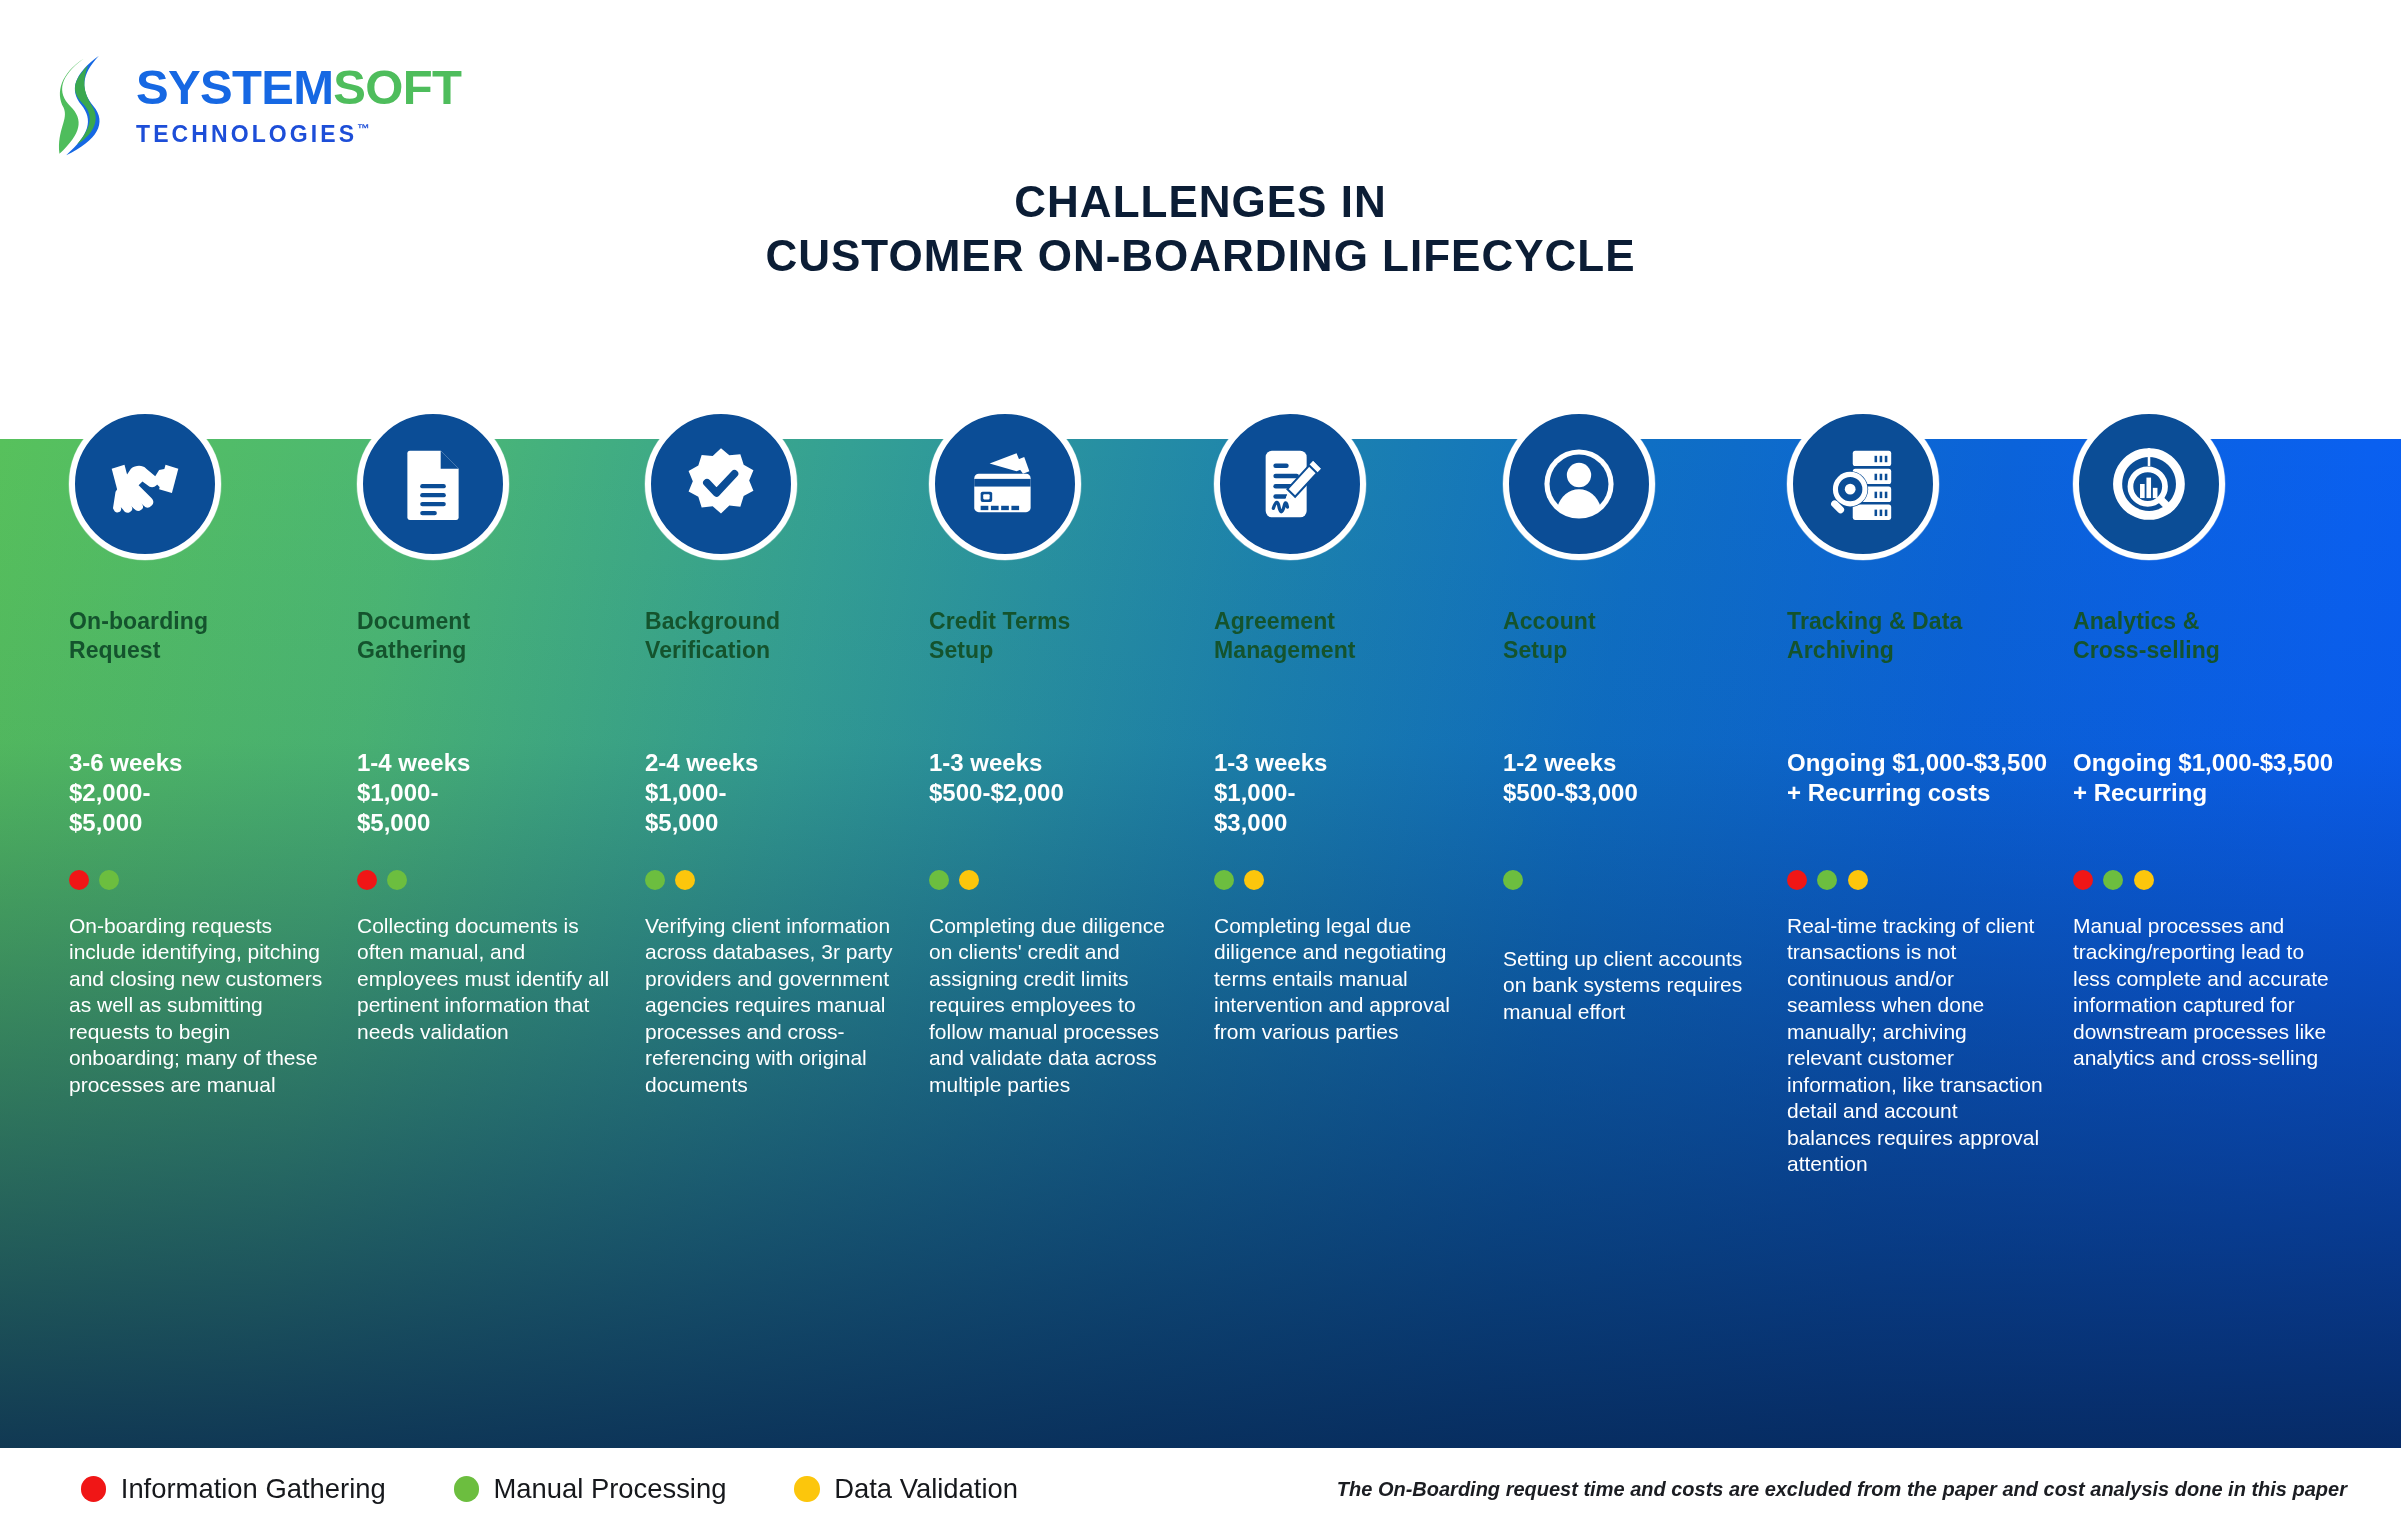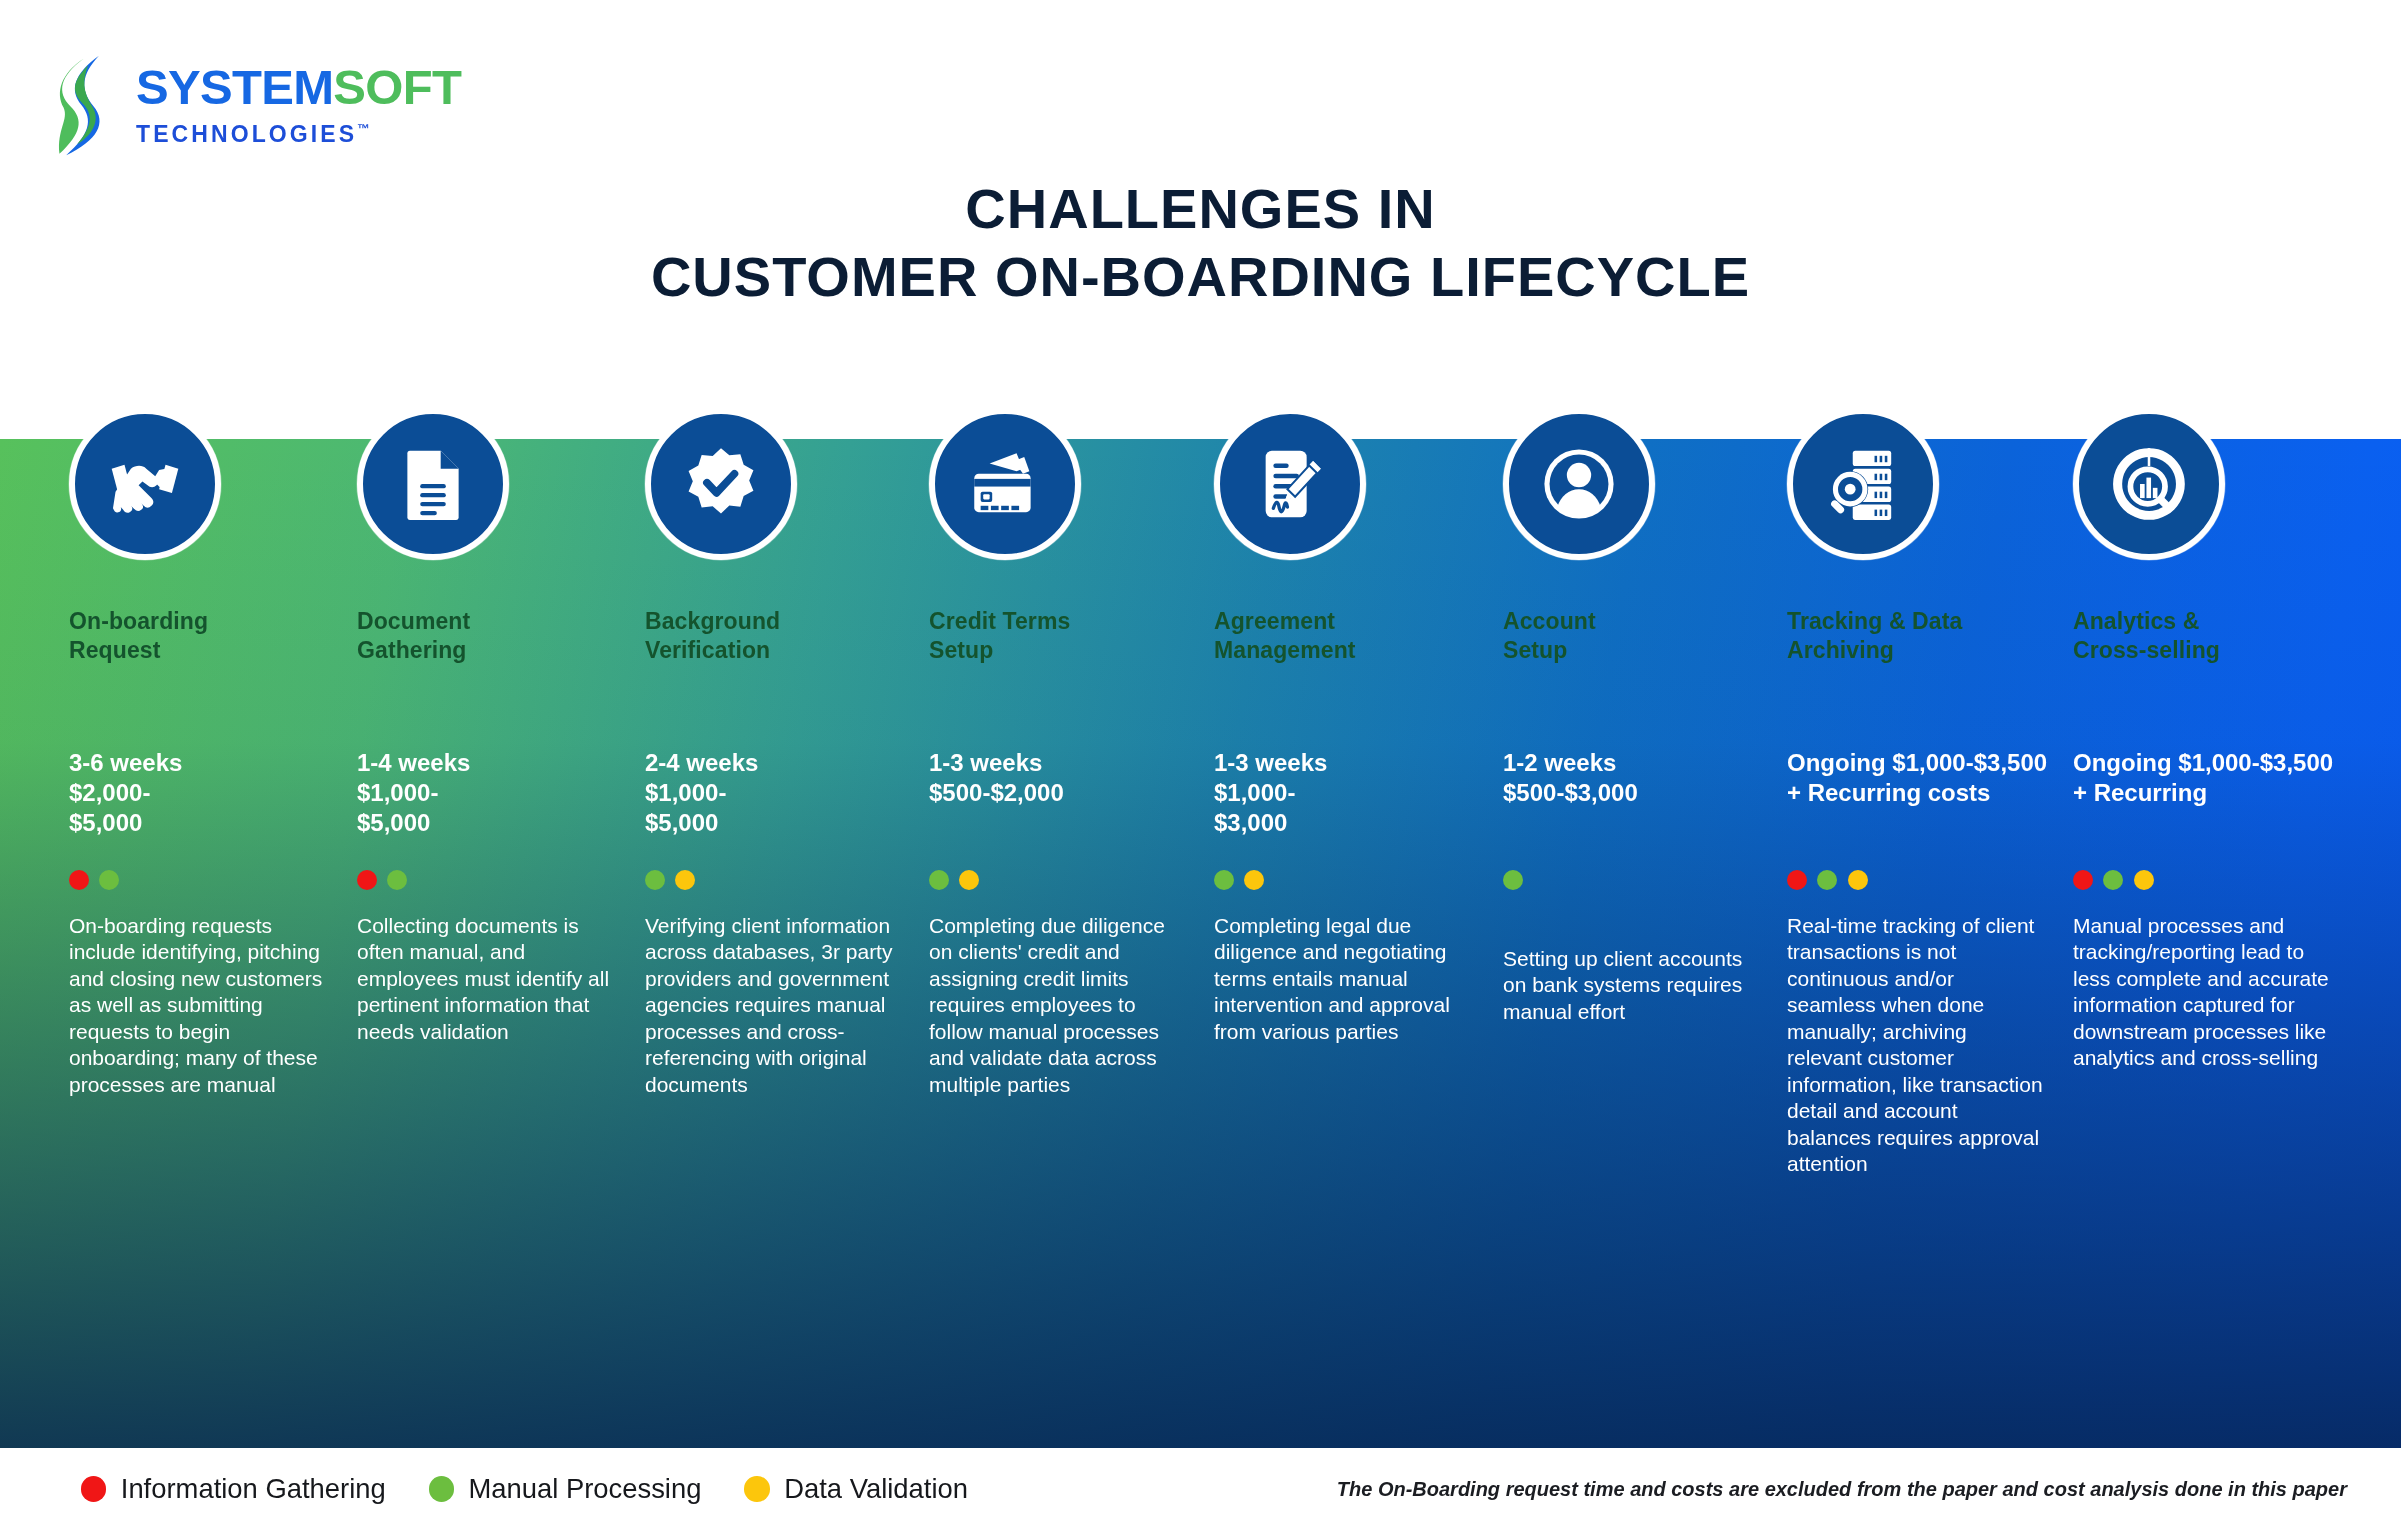--- a/index.html
+++ b/index.html
@@ -17,21 +17,21 @@
   #logo { position:absolute; left:54px; top:54px; display:flex; align-items:center; gap:18px; }
   #logo-mark { width:64px; height:103px; position:relative; }
   #logo-text-wrap { display:flex; flex-direction:column; justify-content:center; }
   #logo-line1 { font-size:49px; font-weight:bold; letter-spacing:-0.7px; line-height:1; white-space:nowrap; }
   #logo-line1 .sys { color:#1668e3; }
   #logo-line1 .soft { color:#4ebd5c; }
   #logo-line2 { font-size:23px; font-weight:bold; color:#1d4ed8; letter-spacing:3.1px; margin-top:8.2px; white-space:nowrap; }
   #logo-line2 .tm { font-size:12.4px; vertical-align:super; letter-spacing:0; }
 
   #title-block { position:absolute; left:0; top:175px; width:2401px; text-align:center; }
-  .title-line { font-size:56px; font-weight:bold; color:#0b1d35; letter-spacing:1px; line-height:1.22; }
+  .title-line { font-size:44px; font-weight:bold; color:#0b1d35; letter-spacing:1px; line-height:1.22; }
 
   
   #band {
     position:absolute; left:0; top:439px; width:2401px; height:1009px;
     background:
       linear-gradient(to bottom, rgba(8,40,90,0) 0%, rgba(8,40,90,0.06) 30%, rgba(7,38,85,0.55) 72%, rgba(6,35,80,0.86) 100%),
       linear-gradient(100deg, #57c15c 0%, #4cb873 16%, #34a094 33%, #1d83ad 50%, #0f6fc4 64%, #0b63da 78%, #0a60f0 92%, #0a5cf5 100%);
     z-index:1;
   }
 
@@ -62,21 +62,21 @@
   .dots { position:absolute; left:15px; display:flex; gap:10.3px; }
   .dot { width:20px; height:20px; border-radius:50%; display:block; }
 
   .col-desc {
     position:absolute; left:15px; width:257px;
     font-size:21px; color:#ffffff; line-height:1.26; font-weight:400;
   }
 
   
   #footer { position:absolute; left:0; top:1448px; width:2401px; height:89px; background:#ffffff; z-index:7; }
-  #legend { position:absolute; left:81px; top:25px; display:flex; align-items:center; gap:43px; }
+  #legend { position:absolute; left:81px; top:25px; display:flex; align-items:center; gap:68px; }
   .legend-item { display:flex; align-items:center; gap:14.4px; }
   .legend-dot { width:25.4px; height:25.4px; border-radius:50%; display:block; }
   .legend-label { font-size:27.4px; color:#16181c; white-space:nowrap; }
   #footnote {
     position:absolute; right:54px; top:30px;
     font-size:20px; font-style:italic; font-weight:bold; color:#1b1d22; white-space:nowrap;
   }
 </style>
 </head>
 <body>

